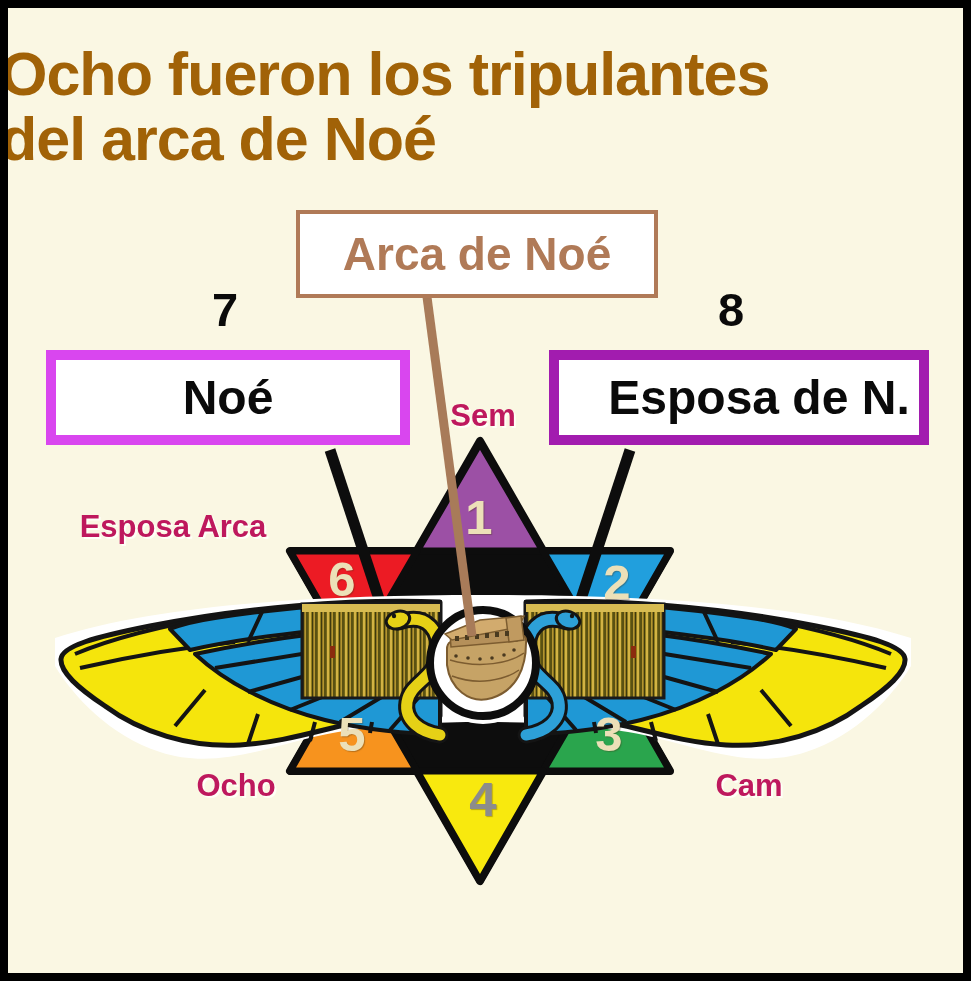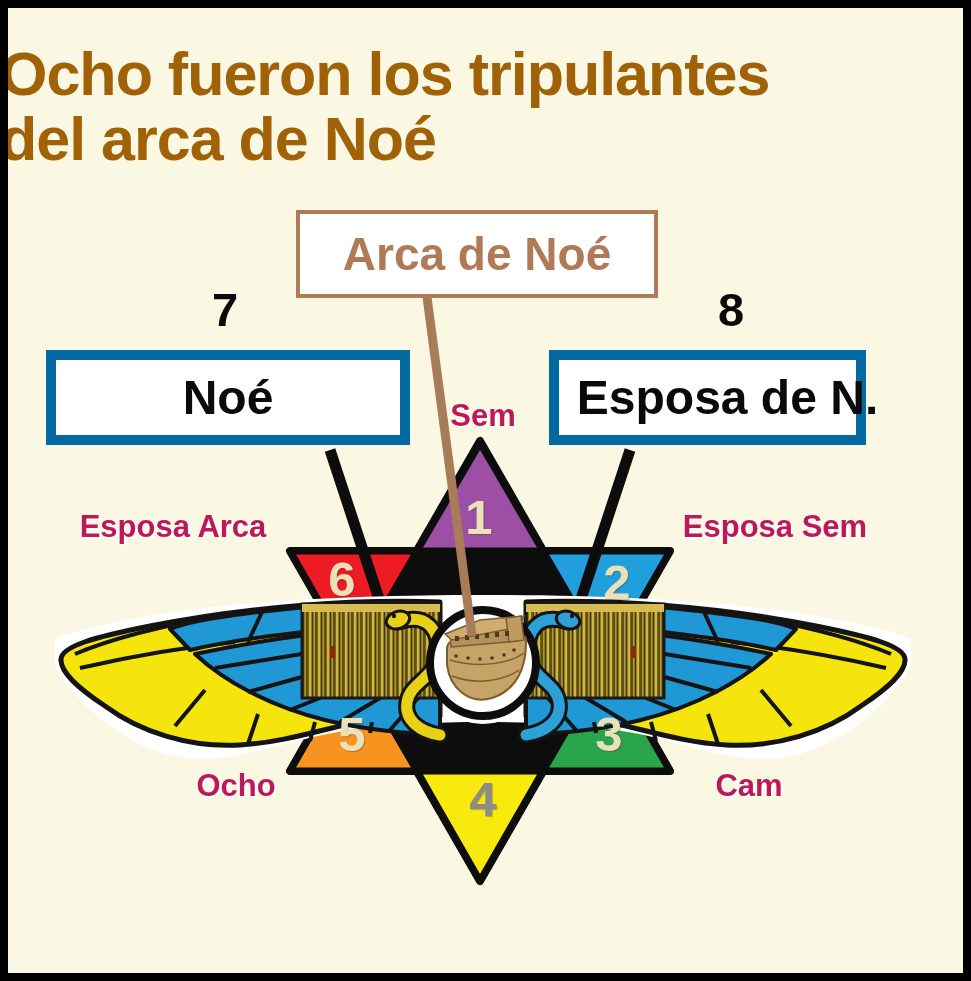--- a/index.html
+++ b/index.html
@@ -21,22 +21,22 @@
     text-align:left;
     font-weight:bold;font-size:61px;line-height:65px;letter-spacing:-1px;
     color:#a16207;z-index:10;
   }
   .frame-box{
     position:absolute;display:flex;align-items:center;justify-content:center;
     background:#ffffff;box-sizing:border-box;z-index:10;
   }
   #arca-box{left:296px;top:210px;width:362px;height:88px;border:4px solid #b91c1c;}
   #arca-box .t{font-weight:bold;font-size:46px;color:#b07a57;white-space:nowrap;}
-  #noe-box{left:46px;top:350px;width:364px;height:95px;border:10px solid #0369a1;}
-  #esposa-box{left:549px;top:350px;width:317px;height:95px;border:10px solid #0369a1;padding-left:40px;}
+  #noe-box{left:46px;top:350px;width:364px;height:95px;border:10px solid #d946ef;}
+  #esposa-box{left:549px;top:350px;width:380px;height:95px;border:10px solid #a21caf;padding-left:40px;}
   .box-text{font-weight:bold;font-size:48px;color:#0a0a0a;white-space:nowrap;}
   .crew-num{
     position:absolute;transform:translate(-50%,-50%);
     font-weight:bold;font-size:47px;color:#0a0a0a;z-index:10;
   }
   .lbl{
     position:absolute;transform:translate(-50%,-50%);
     font-weight:bold;font-size:31px;color:#be185d;white-space:nowrap;
     text-shadow:2px 2px 0 rgba(255,255,248,0.9);
     z-index:12;
@@ -180,19 +180,18 @@
   </svg>
 
   <div class="num" style="left: 479px; top: 517px; color: rgb(236, 224, 184);">1</div>
   <div class="num" style="left: 617px; top: 582px; color: rgb(236, 224, 184);">2</div>
   <div class="num" style="left: 609px; top: 734px; color: rgb(236, 224, 184);">3</div>
   <div class="num" style="left: 483px; top: 799px; color: rgb(140, 140, 140);">4</div>
   <div class="num" style="left: 352px; top: 734px; color: rgb(236, 224, 184);">5</div>
   <div class="num" style="left: 342px; top: 579px; color: rgb(236, 224, 184);">6</div>
 
   <div class="lbl" style="left:483px;top:416px;">Sem</div>
-  <div class="lbl" style="left:775px;top:527px;">Esposa Sem</div>
   <div class="lbl" style="left:717px;top:786px;margin-left:32px;">Cam</div>
   <div class="lbl" style="left:236px;top:786px;">Ocho</div>
   <div class="lbl" style="left:173px;top:527px;">Esposa Arca</div>
 
   <div id="border-overlay"></div>
 </div>
 
 </body></html>

